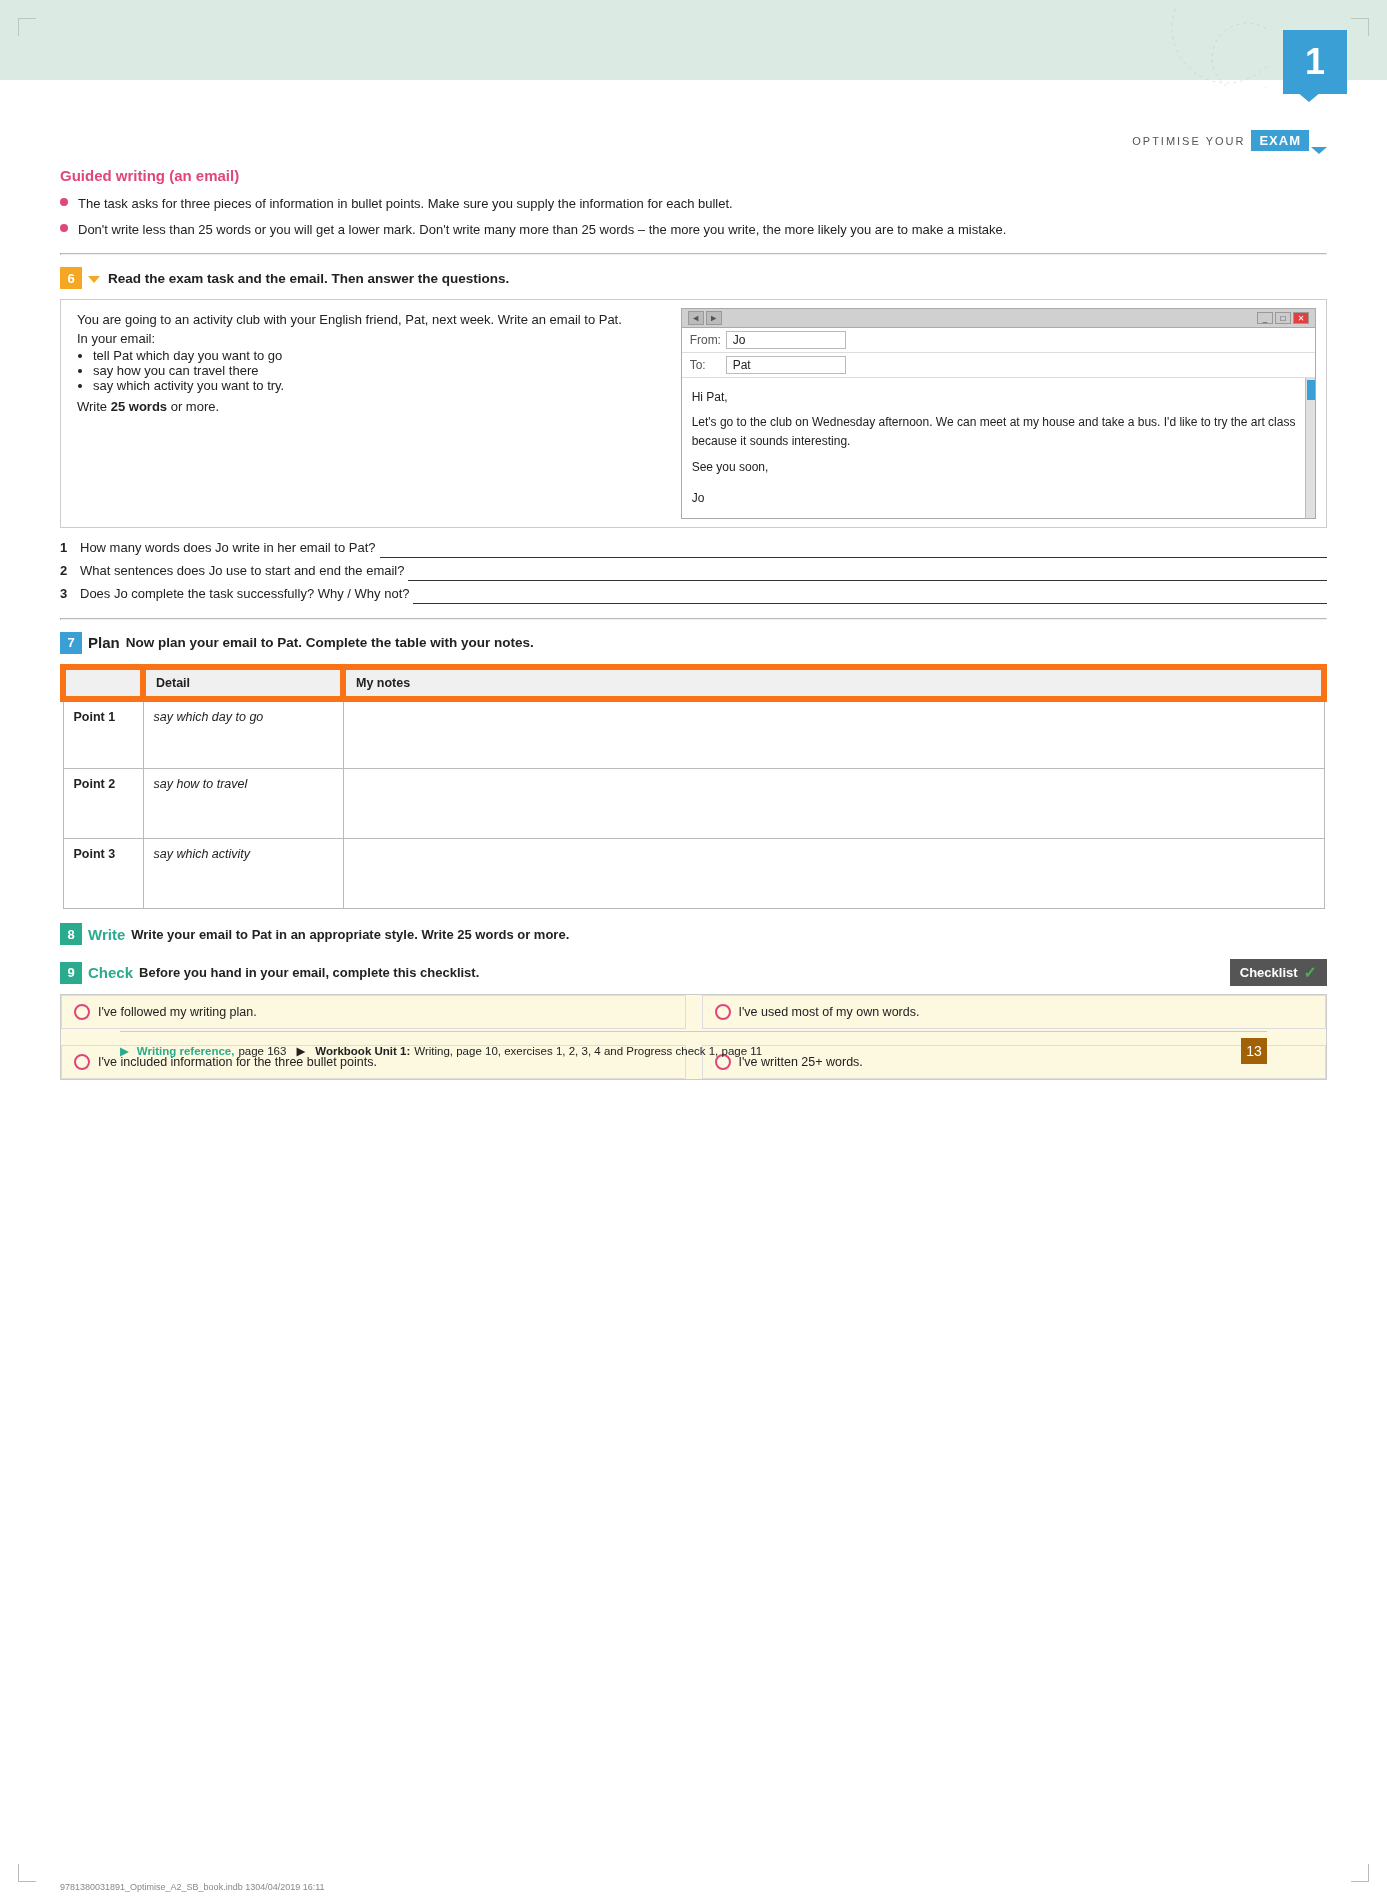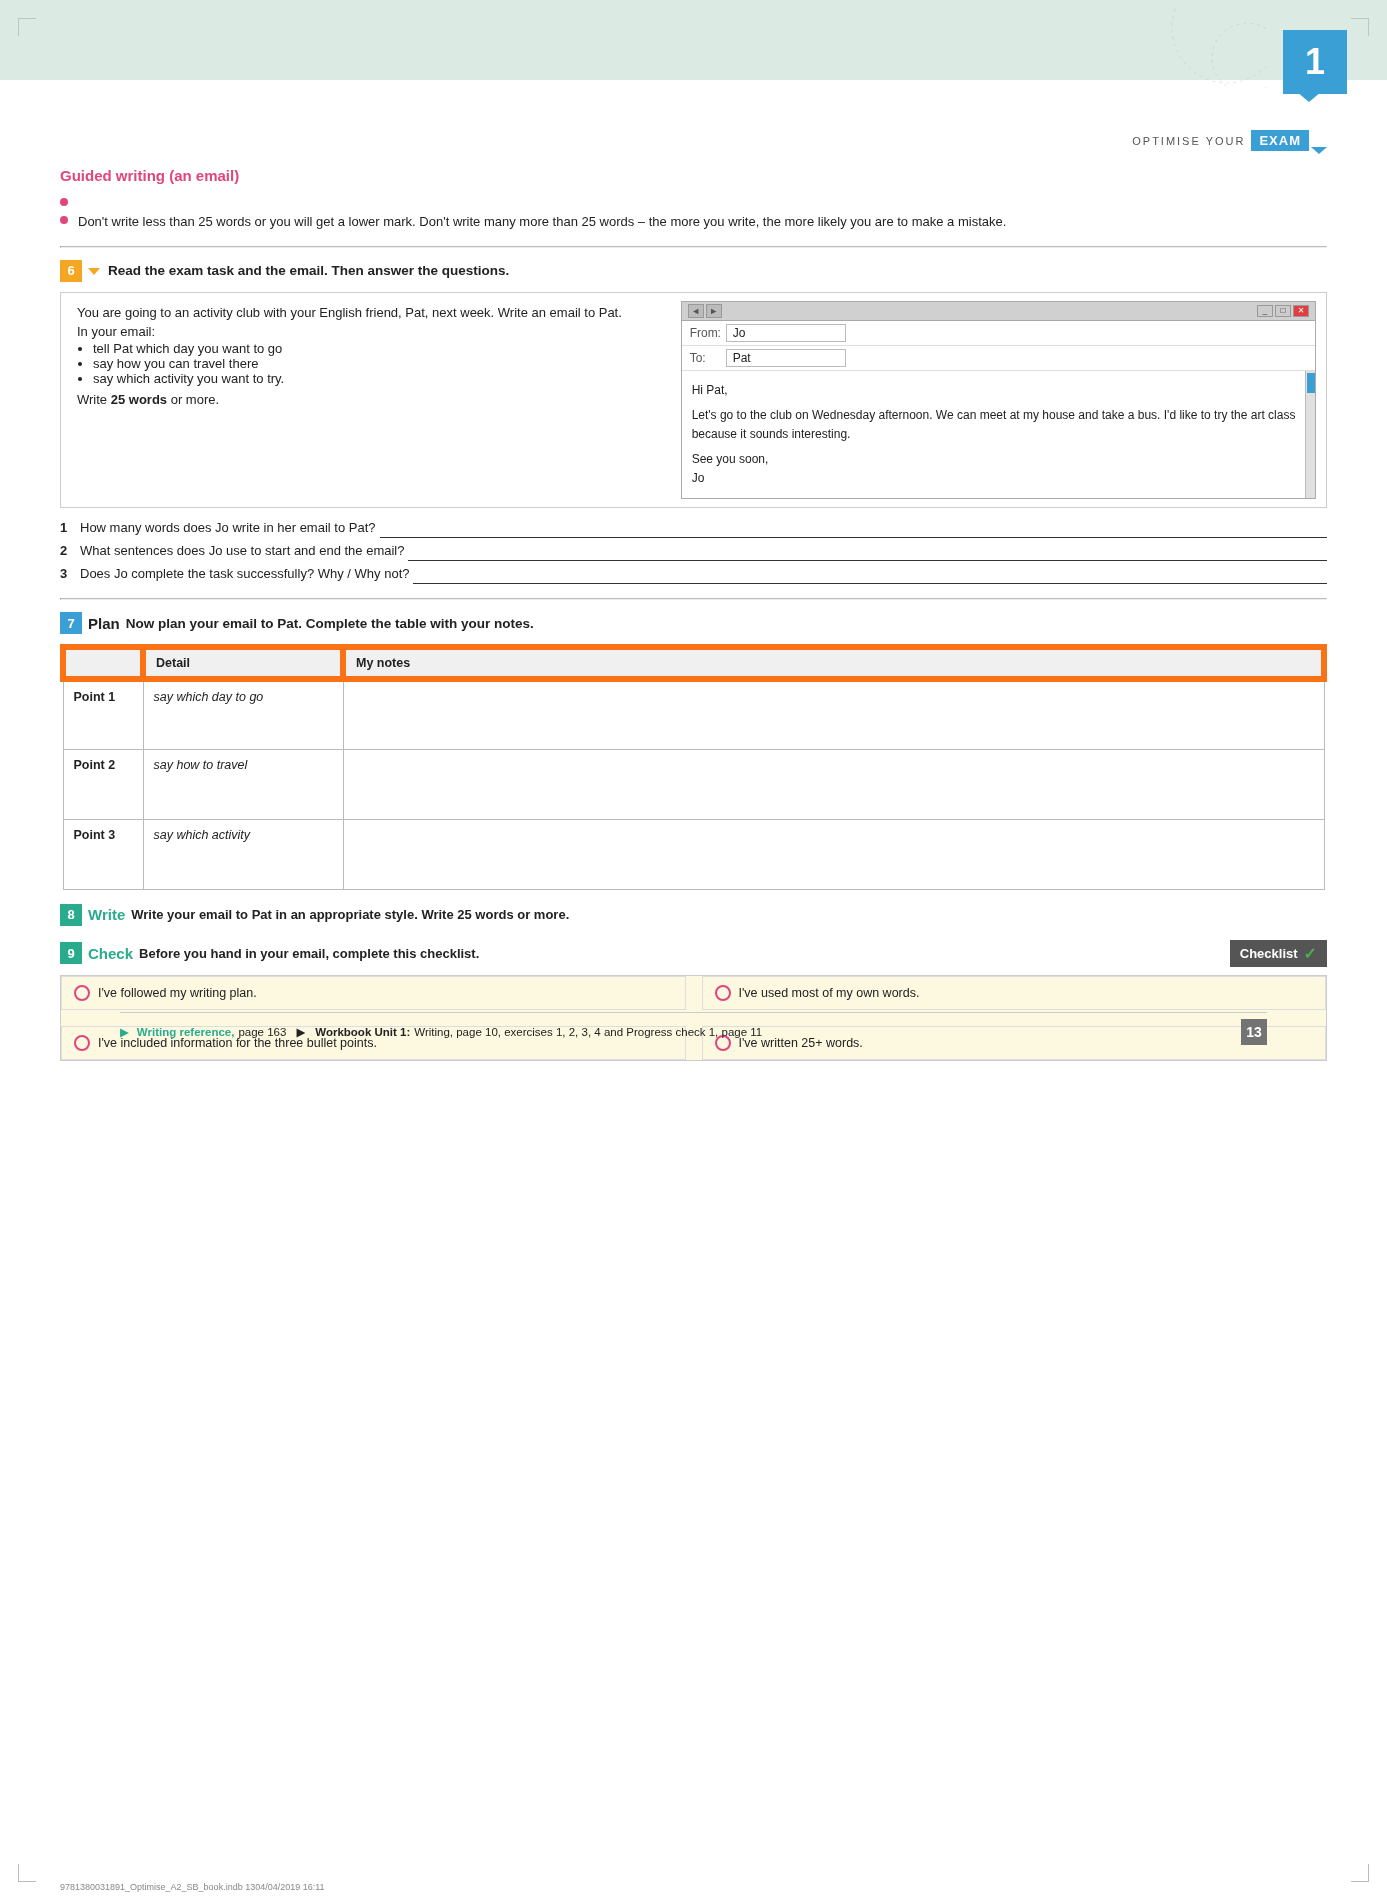--- a/index.html
+++ b/index.html
@@ -371,23 +371,23 @@
     .footer-link {
       color: #2aab8e;
       font-weight: bold;
     }
     .footer-arrow {
       color: #2aab8e;
       margin-right: 4px;
     }
     .footer-page {
       font-size: 14px;
-      font-weight: bold;
+      font-weight: normal;
       color: #fff;
-      background: #737373;
+      background: #a16207;
       width: 26px; height: 26px;
       display: flex; align-items: center; justify-content: center;
     }
 
     
     .print-info {
       position: absolute;
       bottom: 8px;
       left: 60px;
       right: 72px;
@@ -465,20 +465,21 @@
     <div style="display:flex;flex-direction:column;align-items:center;margin-left:0">
       <div class="exam-arrow"></div>
     </div>
   </div>
 
   <div class="section-title">Guided writing (an email)</div>
 
   <ul class="bullet-list">
     <li>
       <div class="bullet-dot"></div>
+      <span>The task asks for three pieces of information in bullet points. Make sure you supply the information for each bullet.</span>
     </li>
     <li>
       <div class="bullet-dot"></div>
       <span>Don't write less than 25 words or you will get a lower mark. Don't write many more than 25 words – the more you write, the more likely you are to make a mistake.</span>
     </li>
   </ul>
 
   <hr class="section-divider">
 
   <div class="act-header">
@@ -525,21 +526,21 @@
           </div>
 
           <div class="email-field">
             <span class="email-field-label">To:</span>
             <span class="email-field-value">Pat</span>
           </div>
 
           <div class="email-body">
             <div style="margin-bottom:6px;">Hi Pat,</div>
             <div style="margin-bottom:6px;">Let's go to the club on Wednesday afternoon. We can meet at my house and take a bus. I'd like to try the art class because it sounds interesting.</div>
-            <div style="margin-bottom:0;">See you soon,</div>
+            <div style="margin-bottom:12px;">See you soon,</div>
             <div>Jo</div>
             <div class="email-scrollbar">
               <div class="email-scrollbar-thumb"></div>
             </div>
           </div>
         </div>
       </div>
     </div>
   </div>
 

